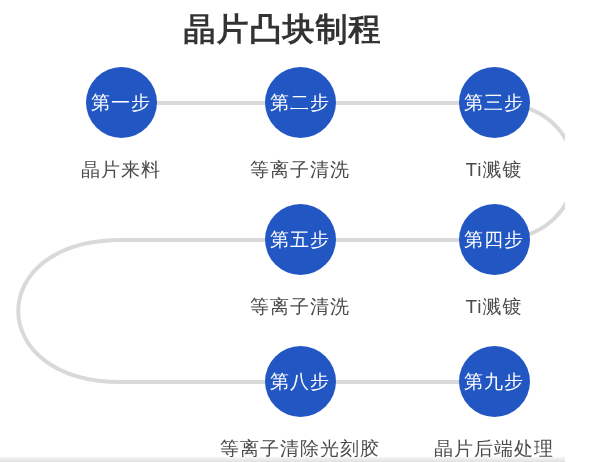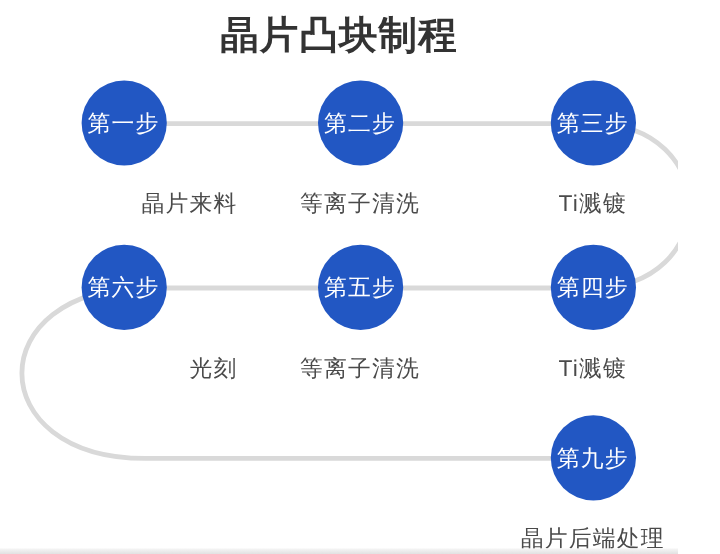--- a/index.html
+++ b/index.html
@@ -32,21 +32,21 @@
     left: 0;
     width: 600px;
     height: 462px;
   }
   .node {
     position: absolute;
     width: 190px;
     text-align: center;
   }
   
-  .col1 { left: 8px; text-align: right; }
+  .col1 { left: 26px; }
   .col2 { left: 205px; }
   .col3 { left: 399px; }
   
   .row1 { top: 67px; }
   .row2 { top: 204px; }
   .row3 { top: 346px; }
   .circle {
     width: 71px;
     height: 71px;
     margin: 0 auto;
@@ -98,39 +98,39 @@
     </div>
     <div class="process">等离子清洗</div>
   </div>
   <div class="node col3 row1">
     <div class="circle">
       <span>第三步</span>
     </div>
     <div class="process">Ti溅镀</div>
   </div>
 
-  <div class="node col1 row2">
-    <div class="circle">
-      <span>第六步</span>
-    </div>
-    <div class="process">光刻</div>
-  </div>
   <div class="node col2 row2">
     <div class="circle">
       <span>第五步</span>
     </div>
     <div class="process">等离子清洗</div>
   </div>
   <div class="node col3 row2">
     <div class="circle">
       <span>第四步</span>
     </div>
     <div class="process">Ti溅镀</div>
   </div>
 
+  <div class="node col2 row3">
+    <div class="circle">
+      <span>第八步</span>
+    </div>
+    <div class="process">等离子清除光刻胶</div>
+  </div>
   <div class="node col3 row3">
     <div class="circle">
       <span>第九步</span>
     </div>
     <div class="process">晶片后端处理</div>
   </div>
 
   <div class="bottom-edge"></div>
 </div>
 

